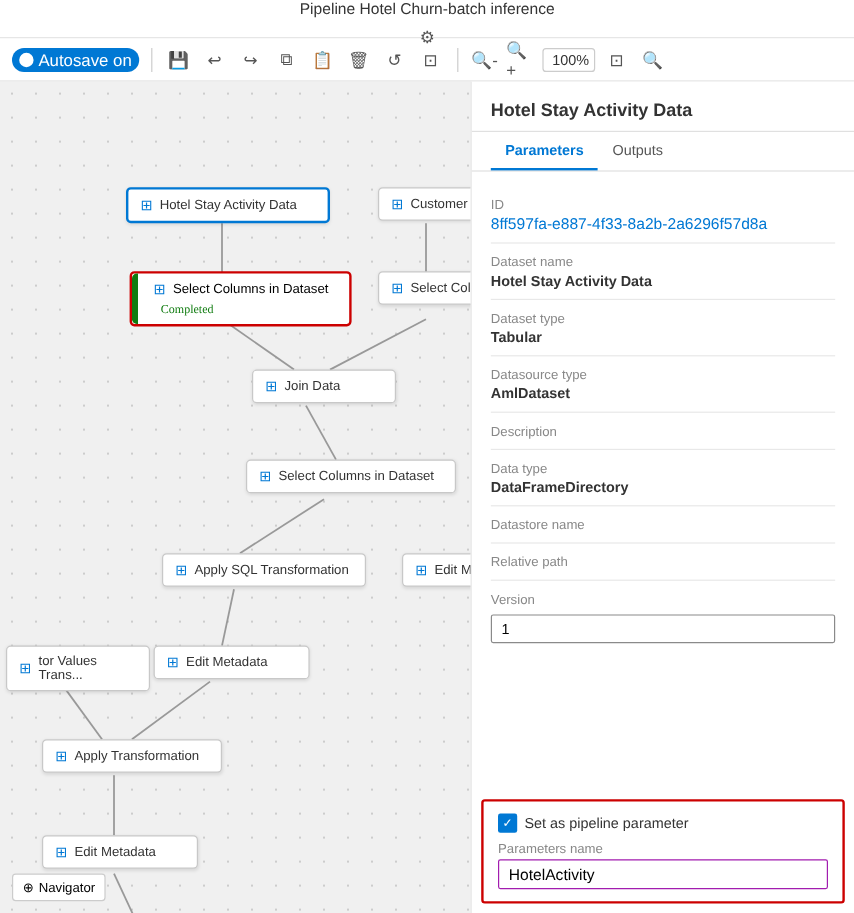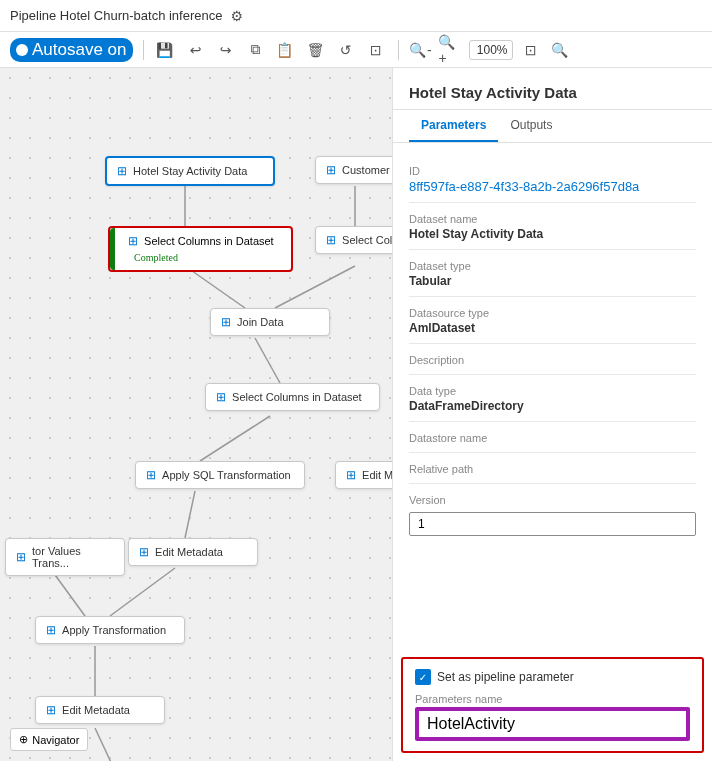--- a/index.html
+++ b/index.html
@@ -2,35 +2,35 @@
 <html><head>
   <meta charset="utf-8">
   <style>
     * { box-sizing: border-box; margin: 0; padding: 0; }
     body { font-family: 'Segoe UI', Arial, sans-serif; font-size: 12px; background: #f5f5f5; overflow: hidden; }
 
     
     .title-bar {
       display: flex; align-items: center; height: 32px;
       background: #fff; border-bottom: 1px solid #e0e0e0;
-      padding: 0 10px; gap: 8px;
+      padding: 0 10px; gap: 8px; flex-direction: column;
     }
     .title-bar-text { font-size: 13px; color: #333; }
     .gear-icon { font-size: 14px; color: #555; cursor: pointer; }
 
     
     .toolbar {
       display: flex; align-items: center; height: 36px;
       background: #fff; border-bottom: 1px solid #e0e0e0;
       padding: 0 10px; gap: 6px;
     }
     .toggle-switch {
       display: flex; align-items: center; gap: 4px;
       background: #0078d4; border-radius: 10px;
-      padding: 2px 6px; color: #fff; font-size: 17px; cursor: pointer;
+      padding: 2px 6px; color: #fff; font-size: 14px; cursor: pointer;
     }
     .toggle-dot { width: 12px; height: 12px; background: #fff; border-radius: 50%; }
     .toolbar-sep { width: 1px; height: 20px; background: #ccc; margin: 0 4px; }
     .toolbar-btn {
       width: 24px; height: 24px; display: flex; align-items: center;
       justify-content: center; cursor: pointer; color: #555; font-size: 14px;
       border-radius: 3px;
     }
     .zoom-display {
       font-size: 12px; color: #333; padding: 2px 4px;
@@ -96,22 +96,22 @@
       width: 100%; border: 1px solid #8a8a8a; border-radius: 2px;
       padding: 4px 8px; font-size: 12px; margin-top: 4px;
     }
     .checkbox-row { display: flex; align-items: center; gap: 6px; margin-bottom: 8px; }
     .checkbox-checked {
       width: 16px; height: 16px; background: #0078d4; border-radius: 2px;
       display: flex; align-items: center; justify-content: center; color: #fff;
       font-size: 10px; cursor: pointer;
     }
     .param-input {
-      width: 100%; border: 4px solid #a21caf; border-radius: 2px;
-      padding: 4px 8px; font-size: 16px;
+      width: 100%; border: 1px solid #a21caf; border-radius: 2px;
+      padding: 4px 8px; font-size: 13px;
     }
   </style>
 </head>
 <body>
 
 <div class="title-bar">
   <span class="title-bar-text">Pipeline Hotel Churn-batch inference</span>
   <span class="gear-icon">⚙</span>
 </div>
 

